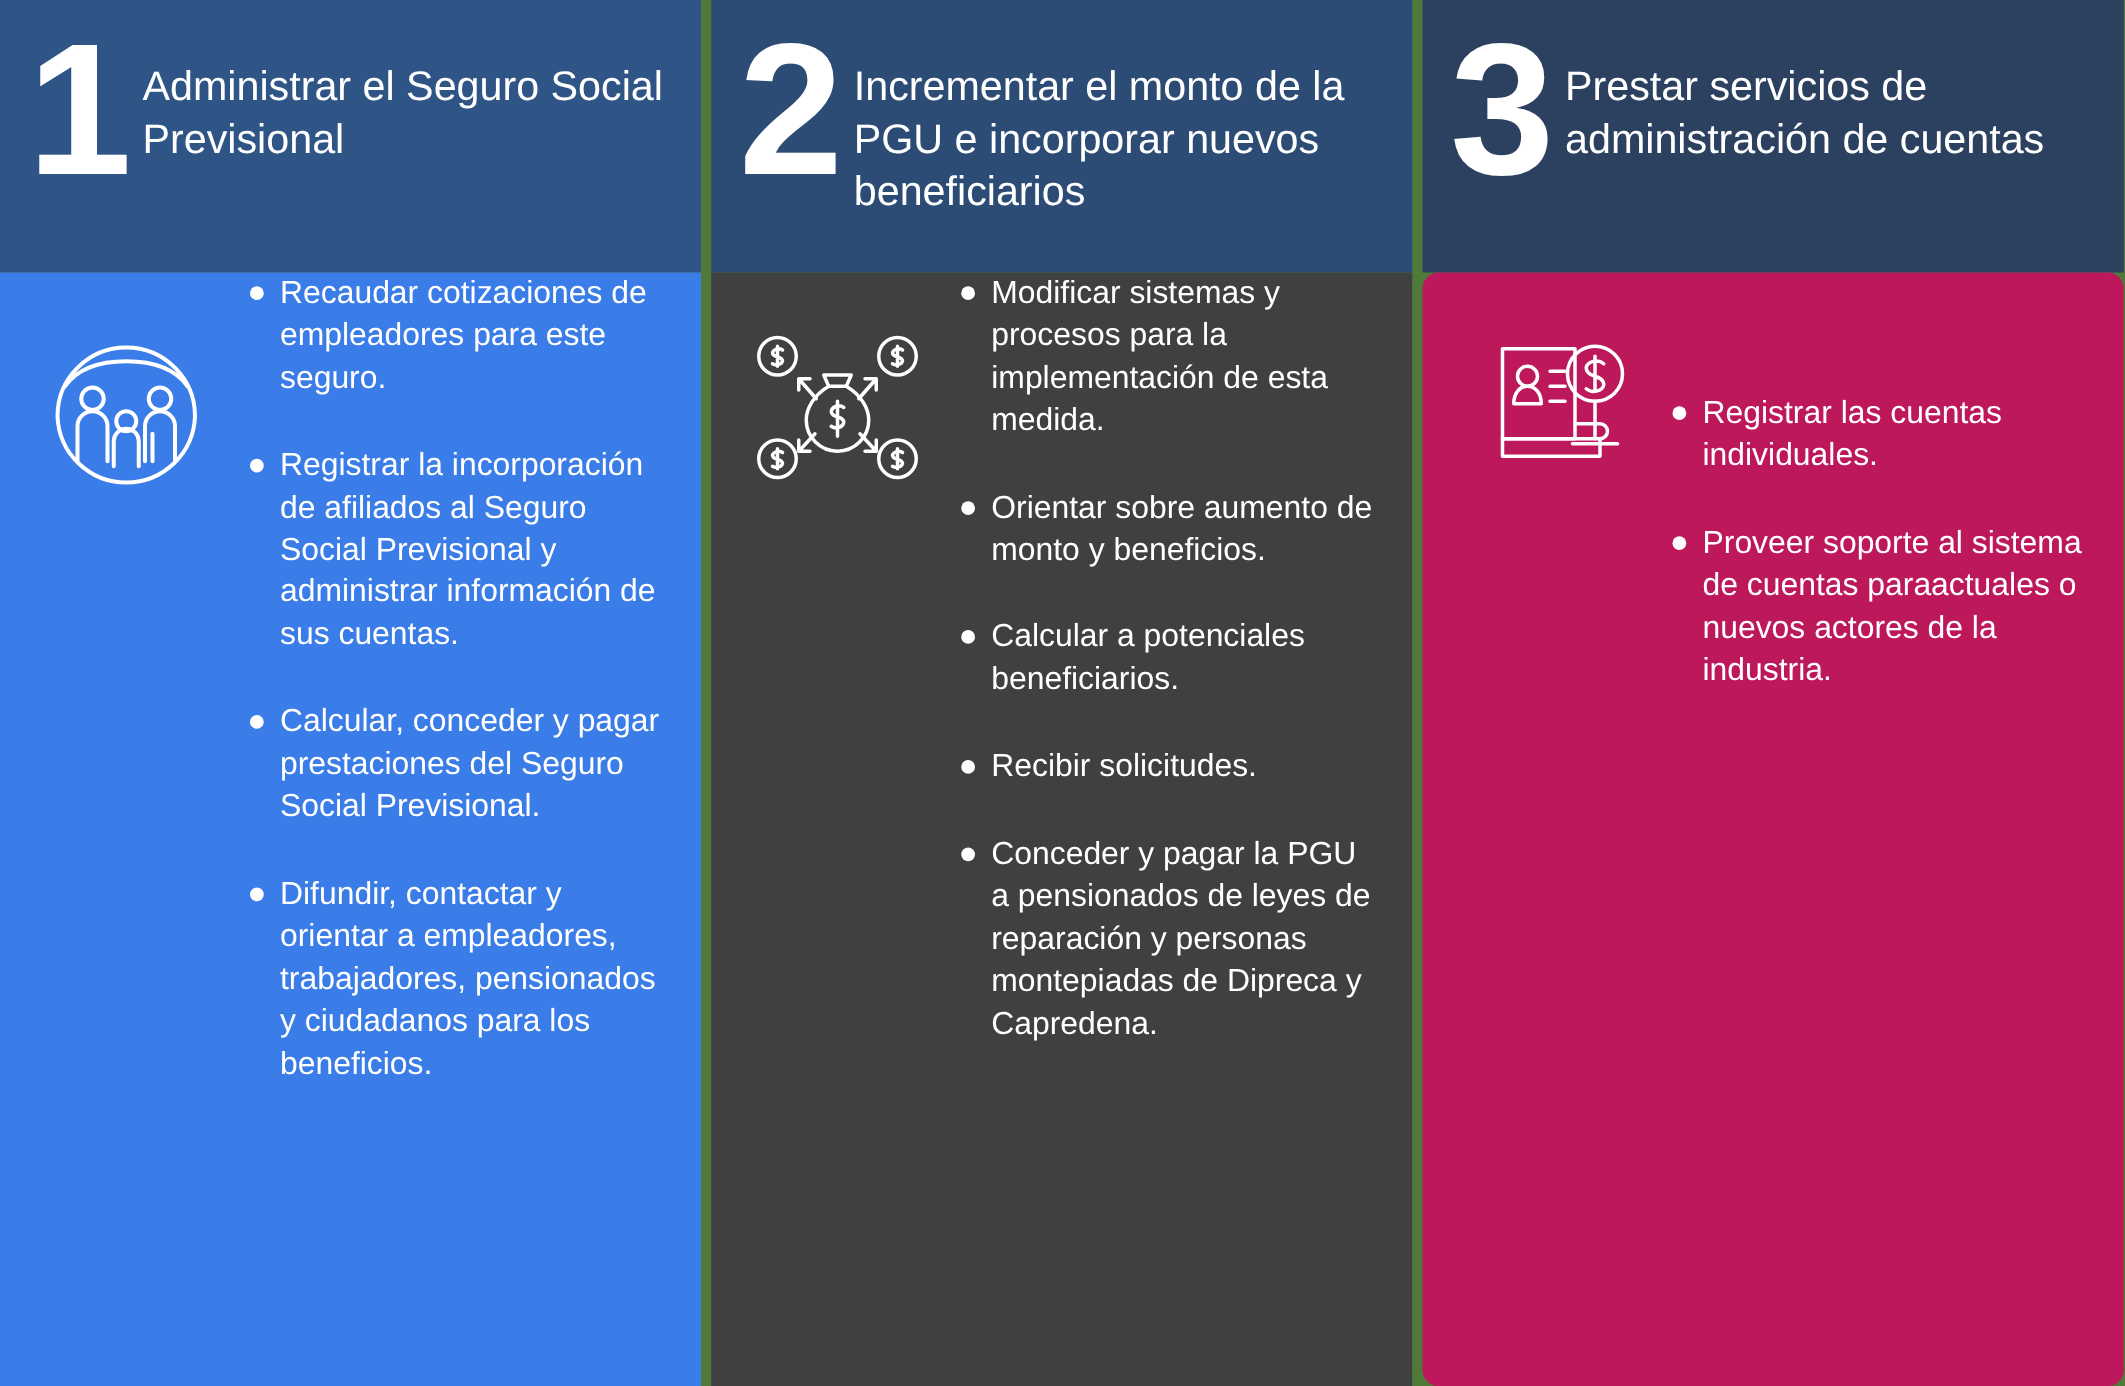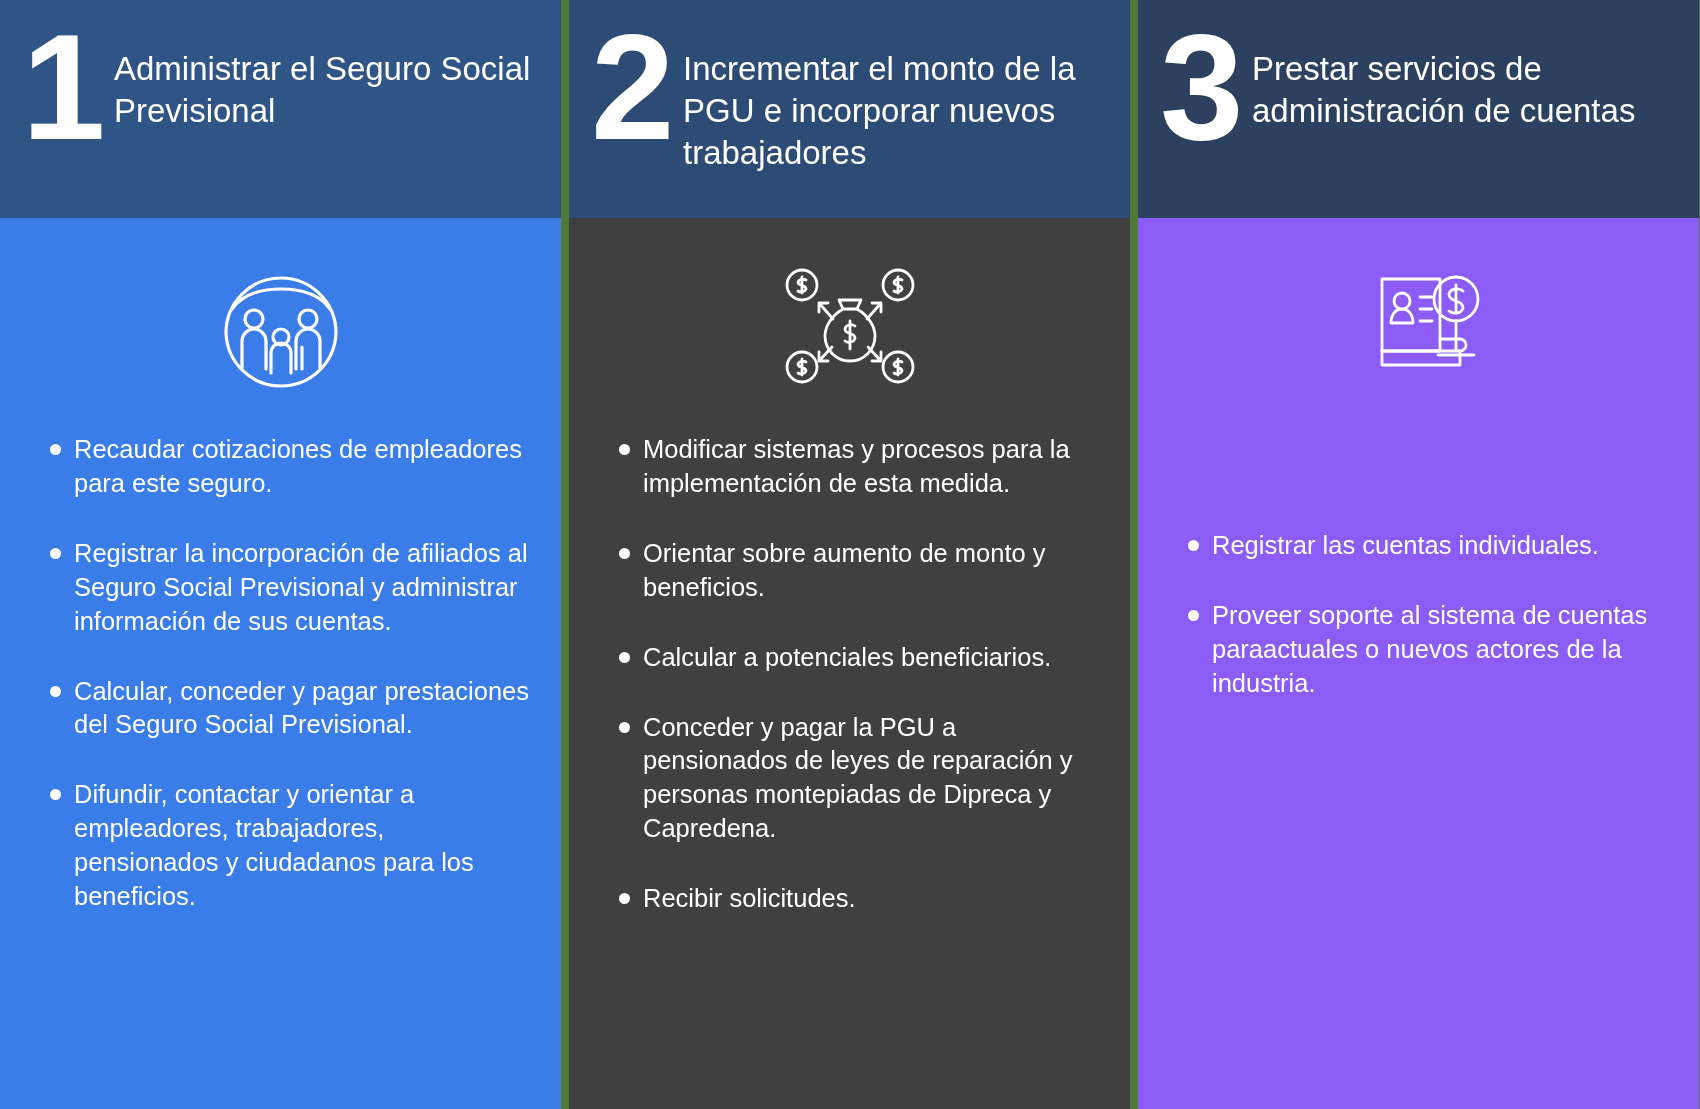--- a/index.html
+++ b/index.html
@@ -45,21 +45,20 @@
     font-size: 33px;
     font-weight: normal;
     line-height: 1.27;
     padding-top: 30px;
   }
 
   .body {
     flex: 1;
     padding: 0 26px 0 26px;
     display: flex;
-    flex-direction: column;
   }
   .icon-wrap {
     height: 215px;
     display: flex;
     align-items: center;
     justify-content: center;
   }
   .bullets {
     color: #ffffff;
     font-size: 25.5px;
@@ -82,21 +81,21 @@
     background: #ffffff;
   }
   .bullet .txt { display: block; }
 
   
   .c1-header { background: #2f5486; }
   .c1-body   { background: #3a7ce8; }
   .c2-header { background: #2d4c75; }
   .c2-body   { background: #404040; }
   .c3-header { background: #2c4160; }
-  .c3-body   { background: #8b5cf6; }
+  .c3-body   { background: #be185d; border-radius: 13px; }
 </style>
 </head>
 <body>
 
 <div class="board">
 
   <div class="column col-1">
     <div class="header c1-header">
       <div class="num">1</div>
       <div class="htitle">Administrar el Seguro Social Previsional</div>
@@ -134,21 +133,21 @@
         </div>
       </div>
     </div>
   </div>
 
   <div class="gap"></div>
 
   <div class="column col-2">
     <div class="header c2-header">
       <div class="num">2</div>
-      <div class="htitle">Incrementar el monto de la PGU e incorporar nuevos trabajadores</div>
+      <div class="htitle">Incrementar el monto de la PGU e incorporar nuevos beneficiarios</div>
     </div>
     <div class="body c2-body">
       <div class="icon-wrap">
         <svg width="150" height="150" viewBox="0 0 150 150" fill="none" stroke="#ffffff" stroke-width="2.8" stroke-linecap="round" stroke-linejoin="round">
 
           <path d="M68 58 l-4 -9 h22 l-4 9"></path>
           <path d="M68 58 c-12 7 -18 18 -18 27 a25 25 0 0 0 50 0 c0 -9 -6 -20 -18 -27z"></path>
           <path d="M75 70 v28 M80 75 a6 5 0 0 0 -10 3 c0 6 10 3 10 9 a6 5 0 0 1 -10 3"></path>
 
           <circle cx="27" cy="34" r="15"></circle>
@@ -174,25 +173,25 @@
         <div class="bullet">
           <span class="dot"></span>
           <span class="txt">Orientar sobre aumento de monto y beneficios.</span>
         </div>
         <div class="bullet">
           <span class="dot"></span>
           <span class="txt">Calcular a potenciales beneficiarios.</span>
         </div>
         <div class="bullet">
           <span class="dot"></span>
+          <span class="txt">Recibir solicitudes.</span>
+        </div>
+        <div class="bullet">
+          <span class="dot"></span>
           <span class="txt">Conceder y pagar la PGU a pensionados de leyes de reparación y personas montepiadas de Dipreca y Capredena.</span>
-        </div>
-        <div class="bullet">
-          <span class="dot"></span>
-          <span class="txt">Recibir solicitudes.</span>
         </div>
       </div>
     </div>
   </div>
 
   <div class="gap"></div>
 
   <div class="column col-3">
     <div class="header c3-header">
       <div class="num">3</div>

